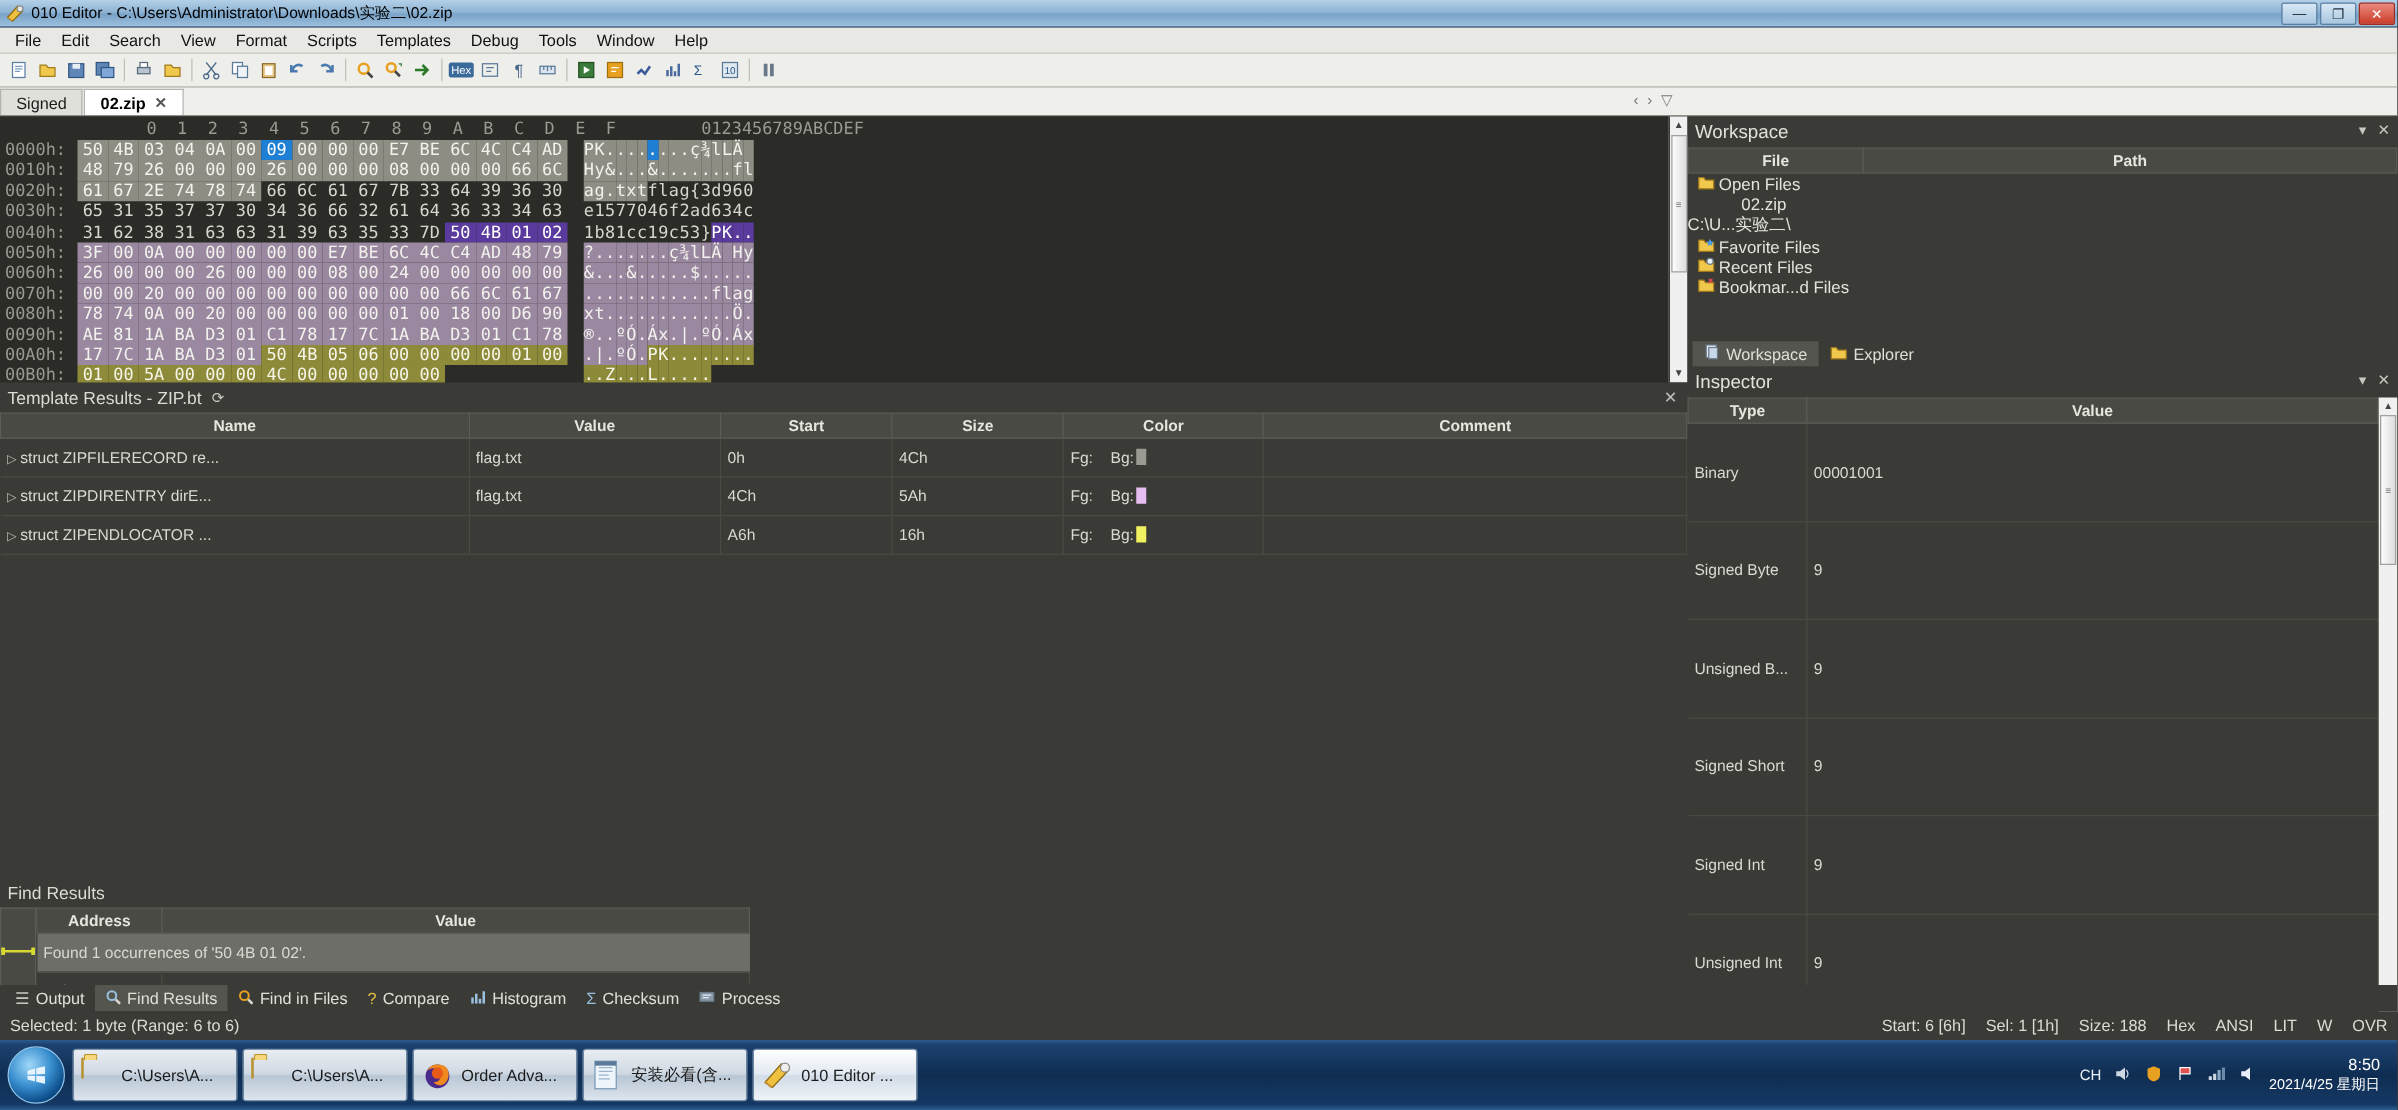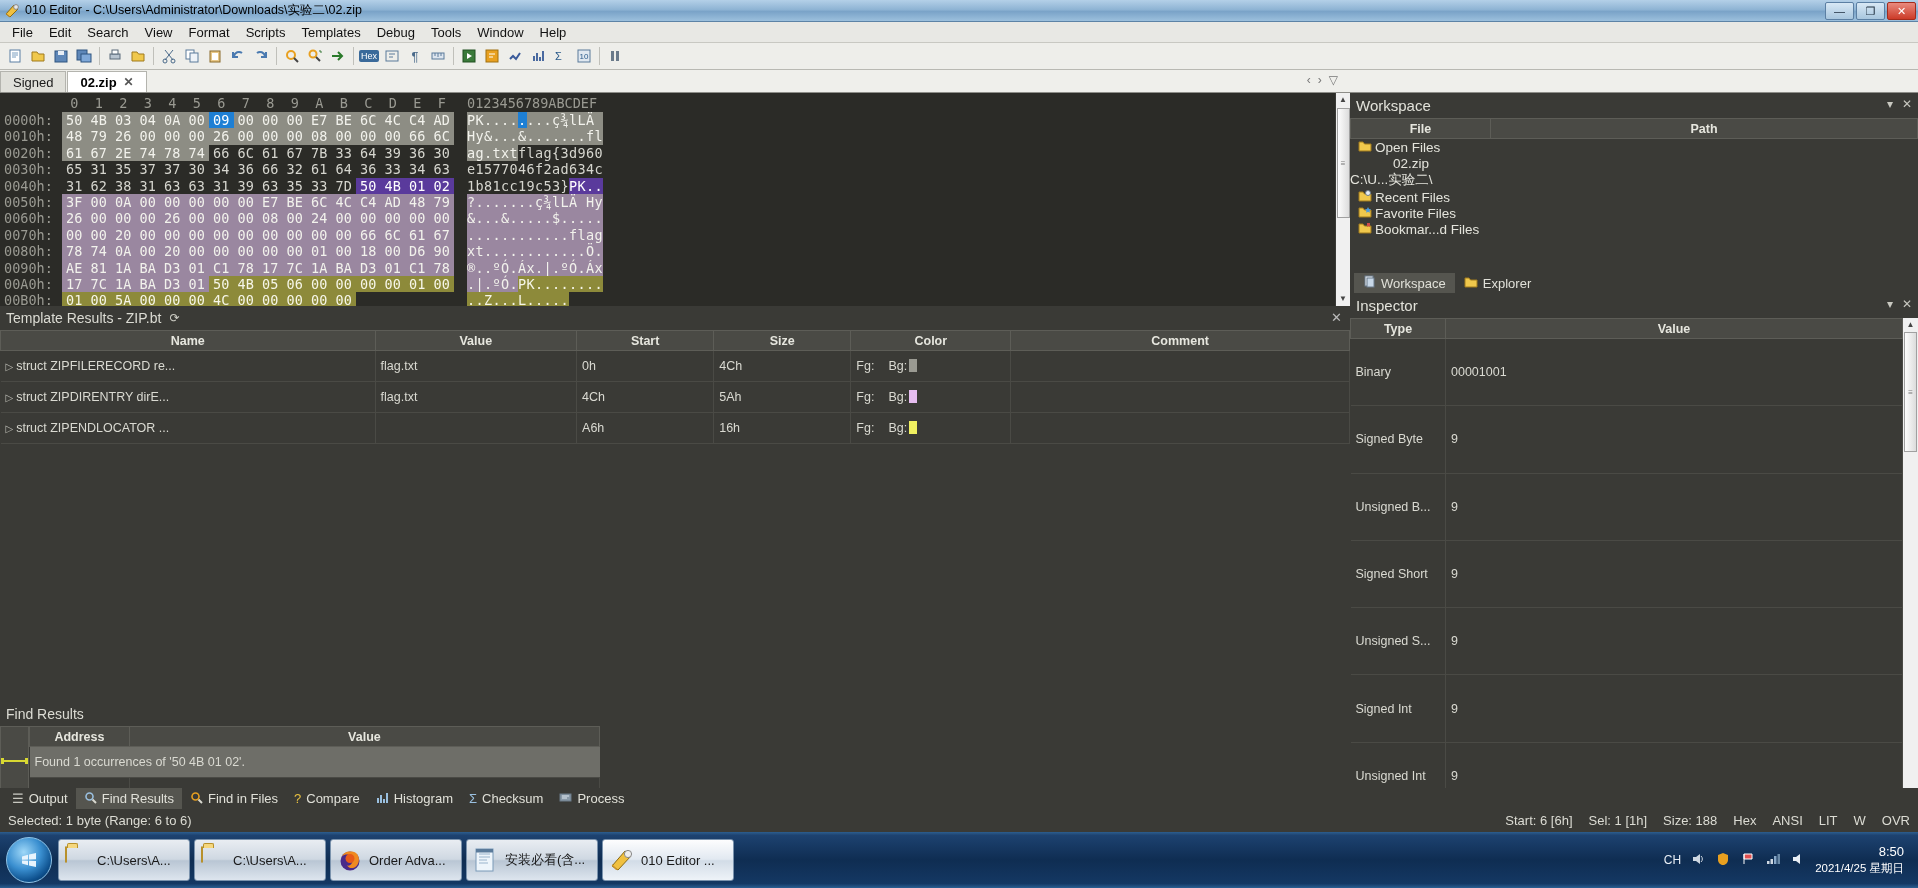--- a/index.html
+++ b/index.html
@@ -98,21 +98,21 @@
   #hexpane {
     height: 213px; background: #2b2b27; position: relative;
     display: flex; overflow: hidden;
   }
   #hexbody {
     flex: 1 1 auto;
     font-family: "DejaVu Sans Mono", monospace;
     font-size: 13.5px; line-height: 16.4px;
     color: #d6d6cf; padding-top: 2px; position: relative;
   }
-  .hexhdr { color: #9a9a92; display: flex; padding-left: 4px; height: 17px; }
+  .hexhdr { color: #9a9a92; display: flex; padding-left: 4px; height: 17px; gap: 47px; }
   .hexhdr .off { width: 58px; }
   .hexhdr .cols { letter-spacing: 0; }
   .hexhdr .ascii { margin-left: 13px; color: #9a9a92; }
 
   .hexrow { display: flex; padding-left: 4px; height: 16.4px; }
   .hexrow .off { width: 58px; color: #9a9a92; flex: 0 0 58px; }
   .hexrow .bytes { display: flex; }
   .hexrow .bytes span {
     width: 24.5px; text-align: center; display: inline-block;
   }
@@ -859,32 +859,32 @@
             </div>
           </div>
           <div class="ws-row-wrap"><div class="ws-row" style="padding-left: 26px;">
               <span class="ficon"></span>
               <span>02.zip</span>
             </div><span class="pathcell" style="top: 0px;">C:\U...实验二\</span></div>
           <div class="ws-row-wrap">
             <div class="ws-row" style="padding-left: 8px;">
               <span class="ficon"><svg width="14" height="12">
                   <path d="M1 2h4l1.5 2H13v7H1z" fill="#f0c84c" stroke="#a07a1c"></path>
-                  <circle cx="10" cy="3" r="2.5" fill="#e8eef5" stroke="#6a7a8a"></circle>
+                  <path d="M10 1l1 2 2 .3-1.5 1.4.4 2L10 5.8 8.1 6.7l.4-2L7 3.3 9 3z" fill="#4a9ae0"></path>
                 </svg></span>
-              <span>Recent Files</span>
+              <span>Favorite Files</span>
             </div>
           </div>
           <div class="ws-row-wrap">
             <div class="ws-row" style="padding-left: 8px;">
               <span class="ficon"><svg width="14" height="12">
                   <path d="M1 2h4l1.5 2H13v7H1z" fill="#f0c84c" stroke="#a07a1c"></path>
-                  <path d="M10 1l1 2 2 .3-1.5 1.4.4 2L10 5.8 8.1 6.7l.4-2L7 3.3 9 3z" fill="#4a9ae0"></path>
+                  <circle cx="10" cy="3" r="2.5" fill="#e8eef5" stroke="#6a7a8a"></circle>
                 </svg></span>
-              <span>Favorite Files</span>
+              <span>Recent Files</span>
             </div>
           </div>
           <div class="ws-row-wrap">
             <div class="ws-row" style="padding-left: 8px;">
               <span class="ficon"><svg width="14" height="12">
                   <path d="M1 2h4l1.5 2H13v7H1z" fill="#f0c84c" stroke="#a07a1c"></path>
                   <path d="M9 1h3v4l-1.5-1.2L9 5z" fill="#d04a4a"></path>
                 </svg></span>
               <span>Bookmar...d Files</span>
             </div>
@@ -935,24 +935,20 @@
               <tr>
                 <td>Signed Byte</td>
                 <td>9</td>
               </tr>
               <tr>
                 <td>Unsigned B...</td>
                 <td>9</td>
               </tr>
               <tr>
                 <td>Signed Short</td>
-                <td>9</td>
-              </tr>
-              <tr>
-                <td>Unsigned S...</td>
                 <td>9</td>
               </tr>
               <tr>
                 <td>Signed Int</td>
                 <td>9</td>
               </tr>
               <tr>
                 <td>Unsigned Int</td>
                 <td>9</td>
               </tr>

